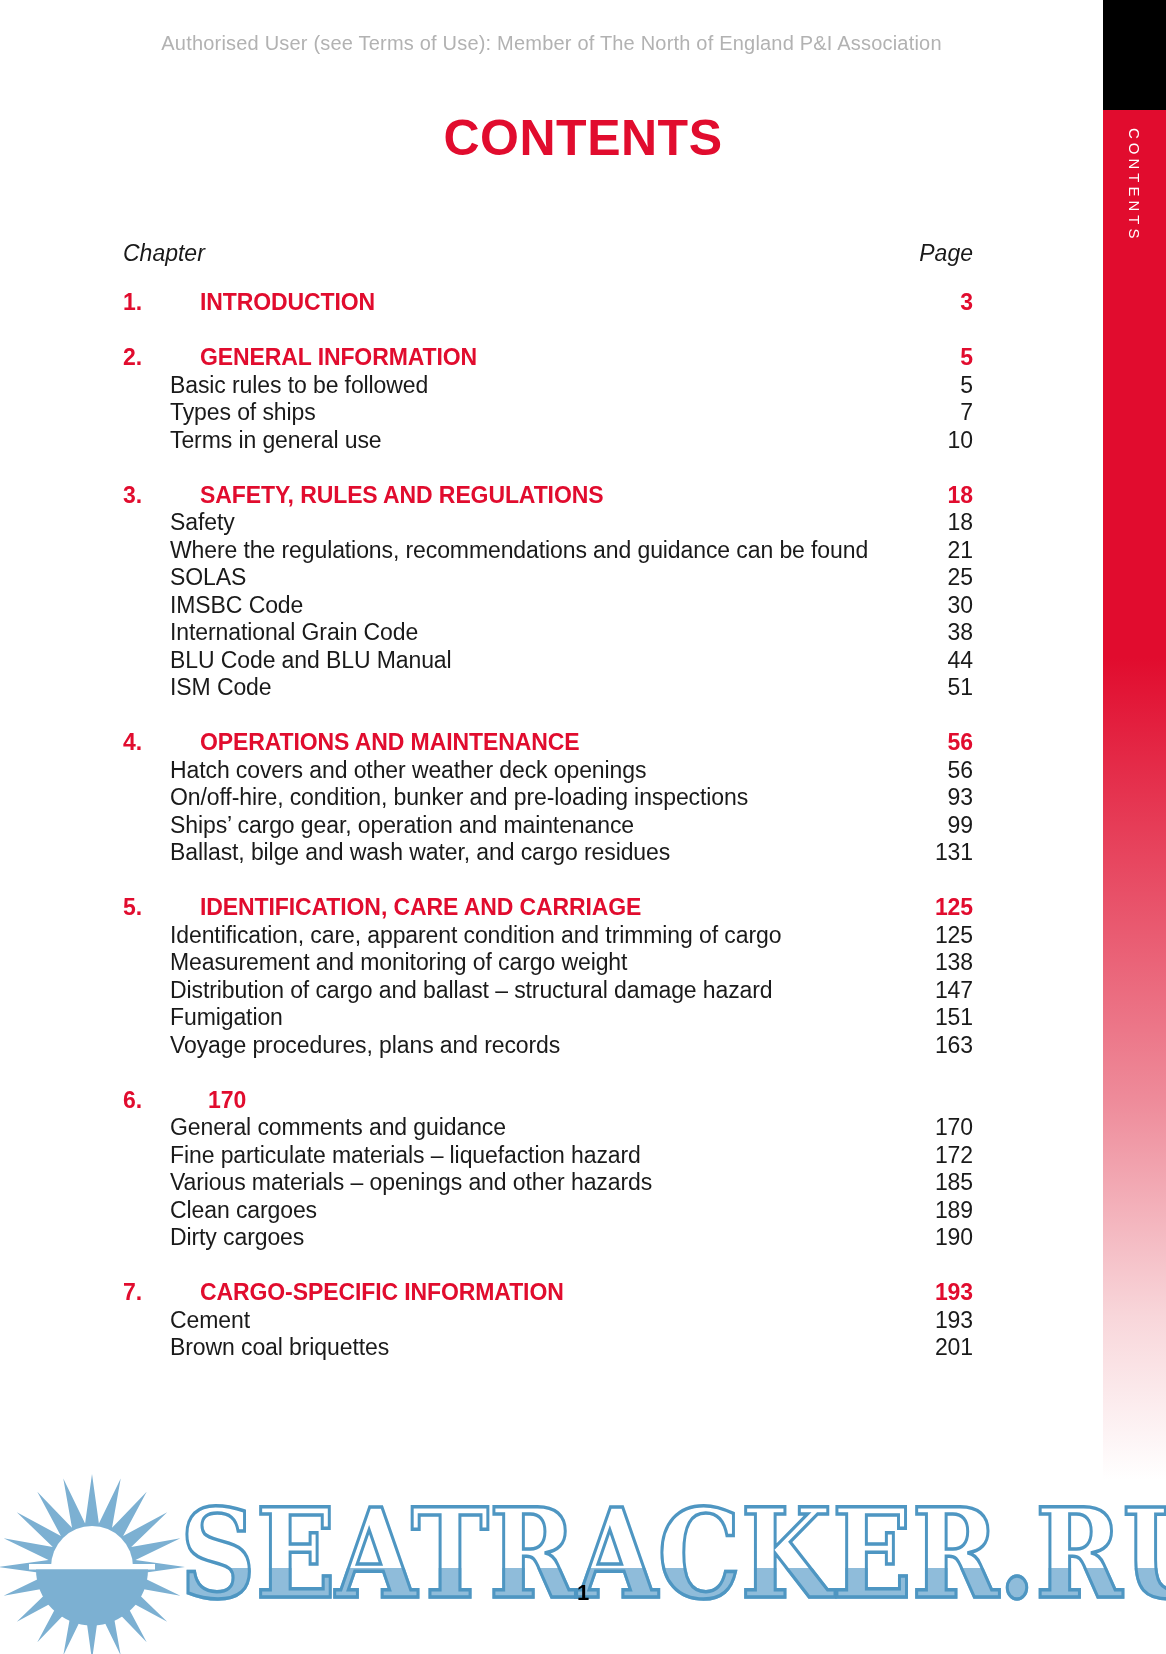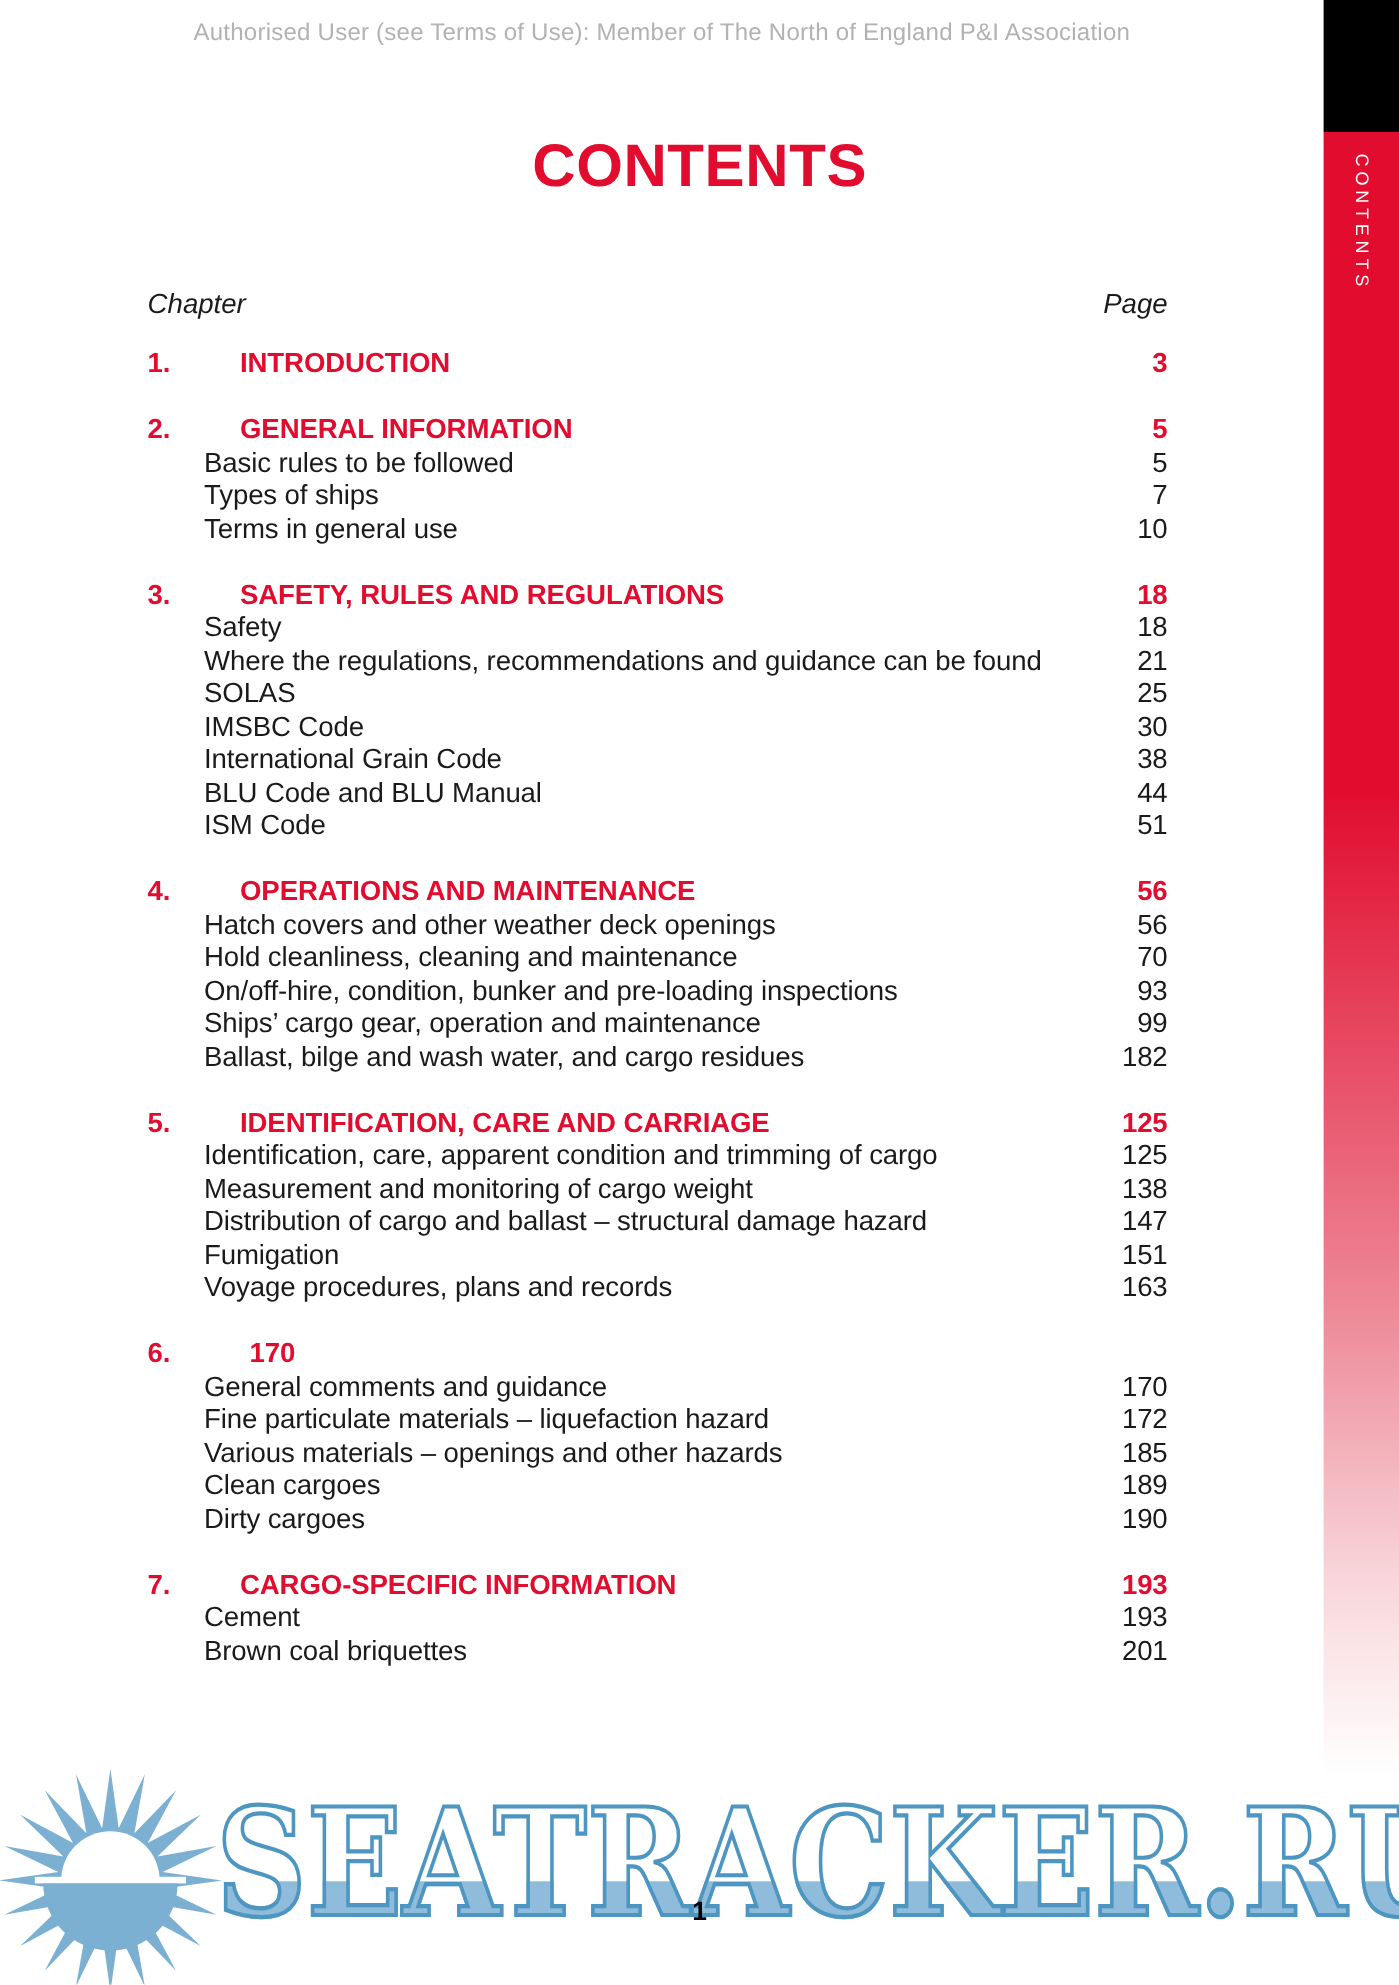--- a/index.html
+++ b/index.html
@@ -10,21 +10,21 @@
     --wm-outline:#4e96c2;
     --sun-blue:#7cb0d2;
   }
   html,body{margin:0;padding:0;}
   body{
     width:1166px;height:1654px;position:relative;background:#ffffff;
     font-family:"Liberation Sans", sans-serif;overflow:hidden;
   }
   
   .header-notice{
-    position:absolute;top:16px;left:0;width:1103px;text-align:center;
+    position:absolute;top:32px;left:0;width:1103px;text-align:center;
     font-size:20px;color:var(--header-gray);letter-spacing:.2px;
   }
   
   .page-title{
     position:absolute;top:113px;left:0;width:1166px;margin:0;text-align:center;
     font-size:50px;line-height:50px;font-weight:bold;color:var(--accent);letter-spacing:.5px;
   }
   
   .toc{position:absolute;left:123px;top:240px;width:850px;color:var(--body-ink);}
   .toc-head{
@@ -157,37 +157,32 @@
           <span class="label">OPERATIONS AND MAINTENANCE</span>
           <span class="pg">56</span>
         </div>
         <div class="trow item">
           <span class="num"></span>
           <span class="label">Hatch covers and other weather deck openings</span>
           <span class="pg">56</span>
         </div>
         <div class="trow item">
           <span class="num"></span>
-          <span class="label">Hold cleanliness, cleaning and maintenance</span>
-          <span class="pg">70</span>
-        </div>
-        <div class="trow item">
-          <span class="num"></span>
           <span class="label">On/off-hire, condition, bunker and pre-loading inspections</span>
           <span class="pg">93</span>
         </div>
         <div class="trow item">
           <span class="num"></span>
           <span class="label">Ships’ cargo gear, operation and maintenance</span>
           <span class="pg">99</span>
         </div>
         <div class="trow item">
           <span class="num"></span>
           <span class="label">Ballast, bilge and wash water, and cargo residues</span>
-          <span class="pg">182</span>
+          <span class="pg">131</span>
         </div>
       </div>
       <div class="toc-section">
         <div class="trow head">
           <span class="num">5.</span>
           <span class="label">IDENTIFICATION, CARE AND CARRIAGE</span>
           <span class="pg">125</span>
         </div>
         <div class="trow item">
           <span class="num"></span>

